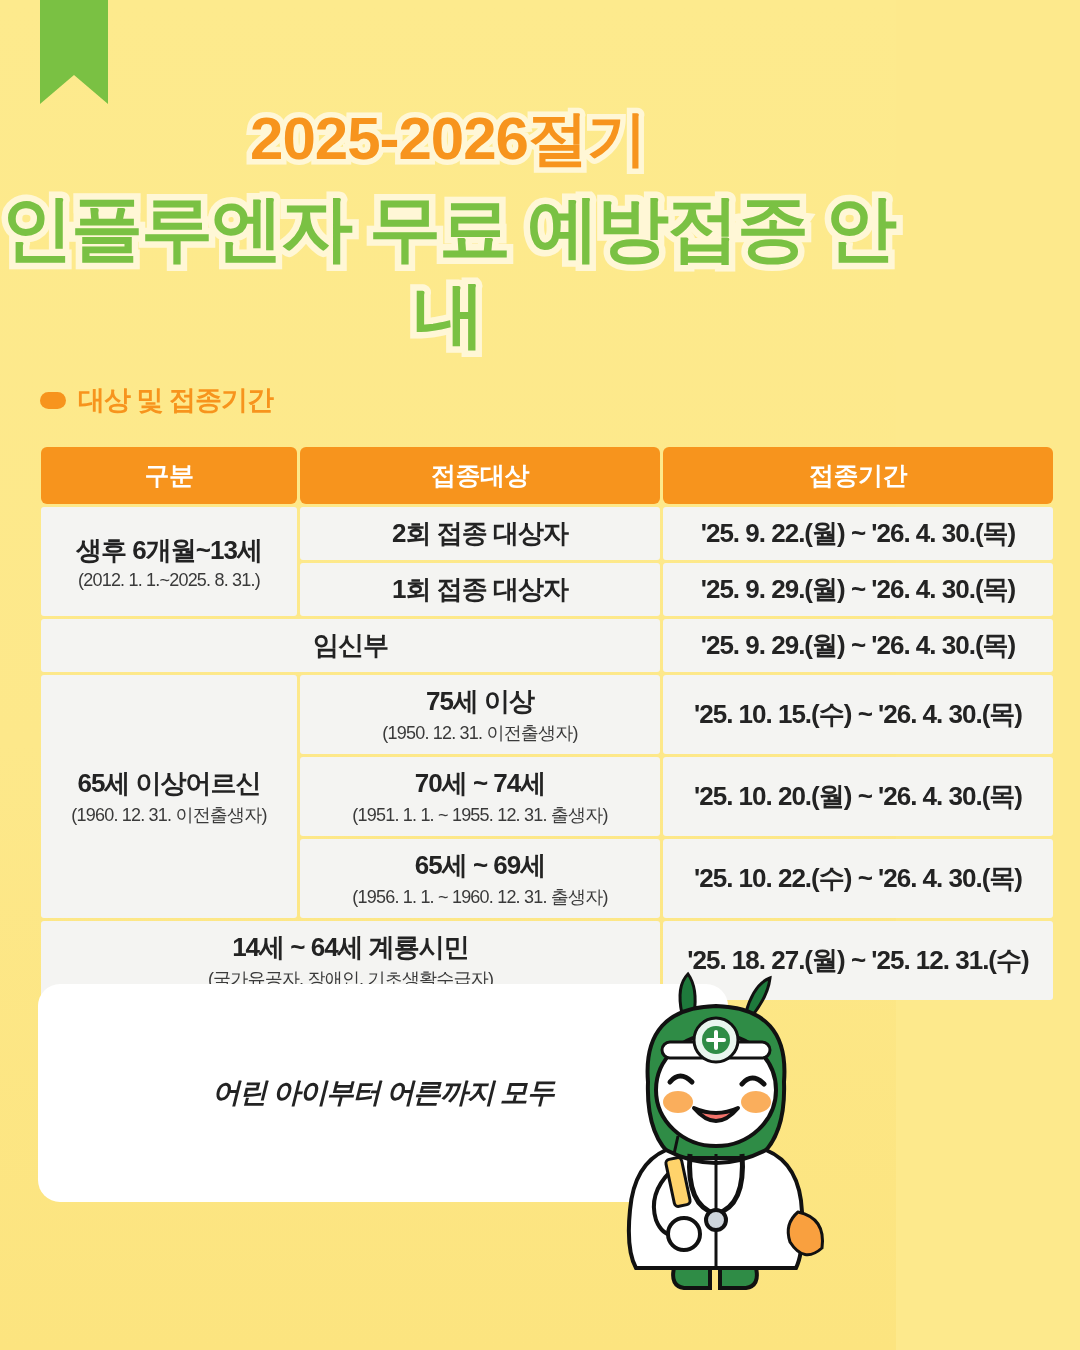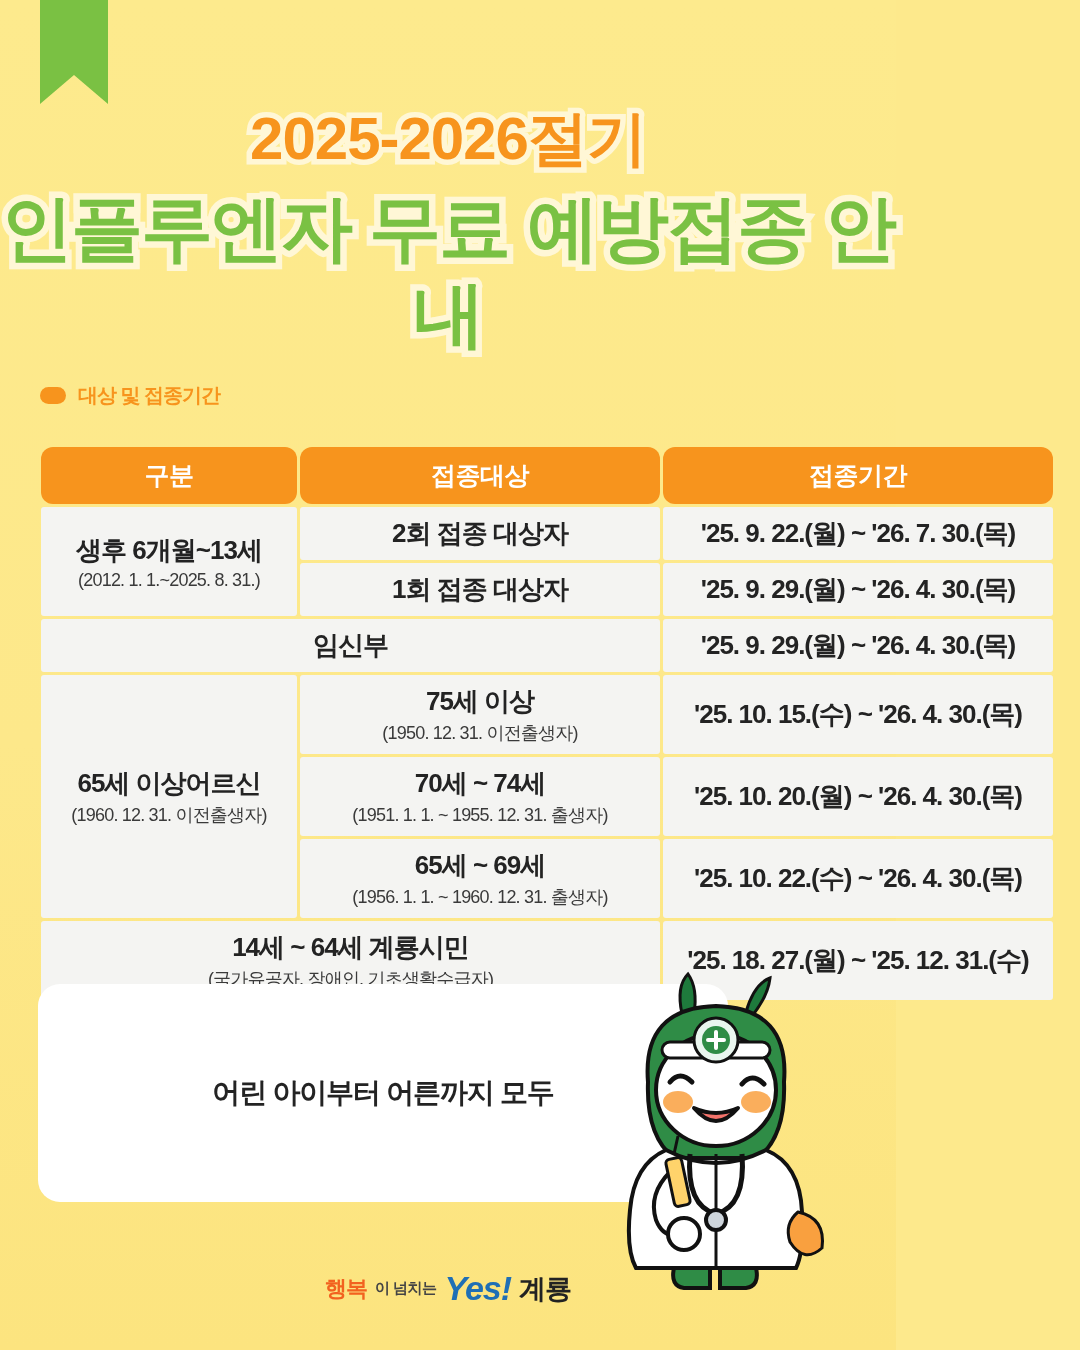--- a/index.html
+++ b/index.html
@@ -51,40 +51,40 @@
   
   .section-head {
     position: absolute; top: 382px; left: 40px;
     display: flex; align-items: center; gap: 12px;
   }
   .bullet-dot {
     width: 26px; height: 17px; border-radius: 9px;
     background: #f7941d; display: inline-block;
   }
   .section-title {
-    font-size: 20px; font-weight: 900; color: #f7941d;
+    font-size: 27px; font-weight: 900; color: #f7941d;
     letter-spacing: -1px;
   }
 
   
   .tbl {
     position: absolute; top: 444px; left: 38px;
     width: 1006px;
     border-collapse: separate;
     border-spacing: 3px;
     table-layout: fixed;
   }
   .tbl th {
     background: #f7941d;
     color: #ffffff;
     font-size: 25px;
     font-weight: 800;
     padding: 12px 0;
     letter-spacing: -0.5px;
-    border-radius: 12px;
+    border-radius: 6px;
   }
   .tbl td {
     background: #f4f4f2;
     text-align: center;
     color: #232323;
     font-size: 26px;
     font-weight: 600;
     letter-spacing: -1px;
     padding: 9px 4px;
     border-radius: 3px;
@@ -105,20 +105,21 @@
   
   .bubble {
     position: absolute; left: 38px; top: 984px;
     width: 690px; height: 218px;
     background: #ffffff;
     border-radius: 22px;
     display: flex; flex-direction: column;
     align-items: center; justify-content: center;
     text-align: right;
     padding: 0 20px;
+    font-style: italic;
   }
   .bubble:after {
     content: "";
     position: absolute; right: -34px; top: 62px;
     width: 0; height: 0;
     border-top: 20px solid transparent;
     border-bottom: 26px solid transparent;
     border-left: 40px solid #ffffff;
   }
   .bubble p {
@@ -174,21 +175,21 @@
       </tr>
     </thead>
     <tbody>
 
       <tr>
         <td rowspan="2">
           <span>생후 6개월~13세</span>
           <span class="sub">(2012. 1. 1.~2025. 8. 31.)</span>
         </td>
         <td>2회 접종 대상자</td>
-        <td>'25. 9. 22.(월) ~ '26. 7. 30.(목)</td>
+        <td>'25. 9. 22.(월) ~ '26. 4. 30.(목)</td>
       </tr>
 
       <tr>
         <td>1회 접종 대상자</td>
         <td>'25. 9. 29.(월) ~ '26. 4. 30.(목)</td>
       </tr>
 
       <tr>
         <td colspan="2">임신부</td>
         <td>'25. 9. 29.(월) ~ '26. 4. 30.(목)</td>
@@ -268,20 +269,14 @@
     <circle cx="114" cy="272" r="16" fill="#ffffff" stroke="#111" stroke-width="4"></circle>
     <rect x="100" y="196" width="16" height="48" rx="4" fill="#ffd36b" stroke="#111" stroke-width="3" transform="rotate(-12 108 220)"></rect>
     <path d="M104 192 l4 -18" stroke="#111" stroke-width="3"></path>
 
     <path d="M104 306 q-4 18 10 20 l26 0 l0 -20 z" fill="#2f8c46" stroke="#111" stroke-width="4"></path>
     <path d="M186 306 q4 18 -10 20 l-26 0 l0 -20 z" fill="#2f8c46" stroke="#111" stroke-width="4"></path>
 
     <path d="M228 250 q28 6 24 36 q-18 16 -32 -6 q-6 -18 8 -30 z" fill="#f9a03f" stroke="#111" stroke-width="3"></path>
   </svg>
 
-  <div class="footer">
-    <span class="f-happy">행복</span>
-    <span class="f-small">이 넘치는</span>
-    <span class="f-yes">Yes!</span>
-    <span class="f-city">계룡</span>
-  </div>
 
 </div>
 
 </body></html>

